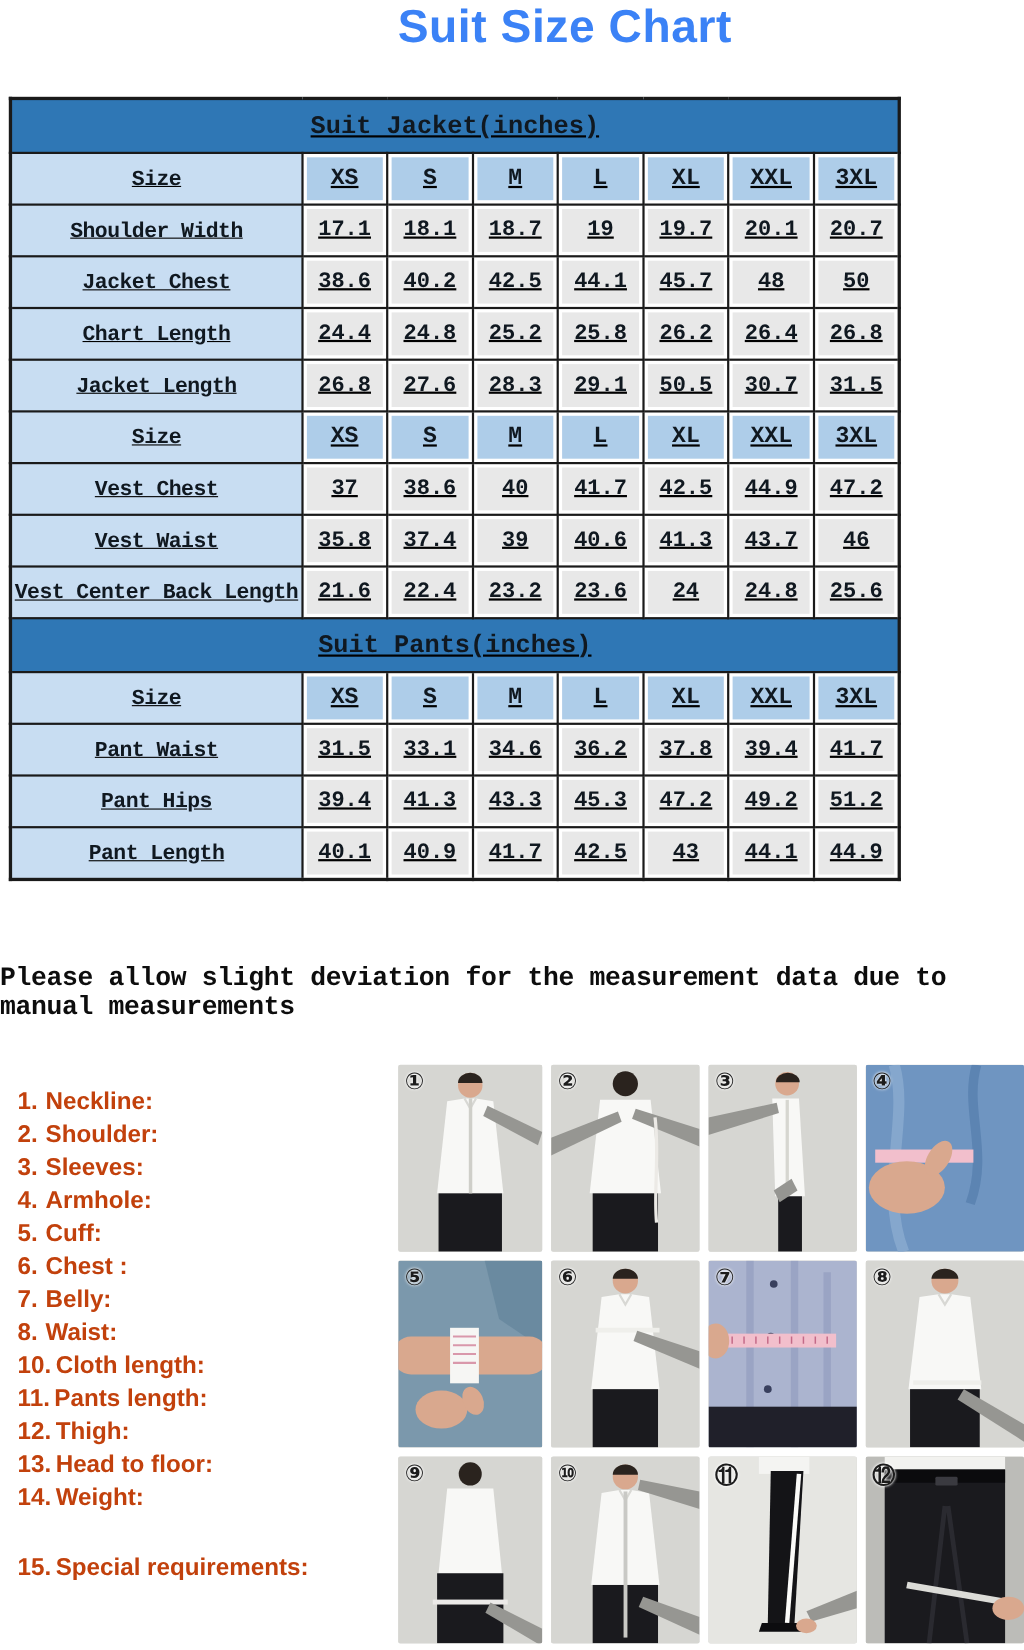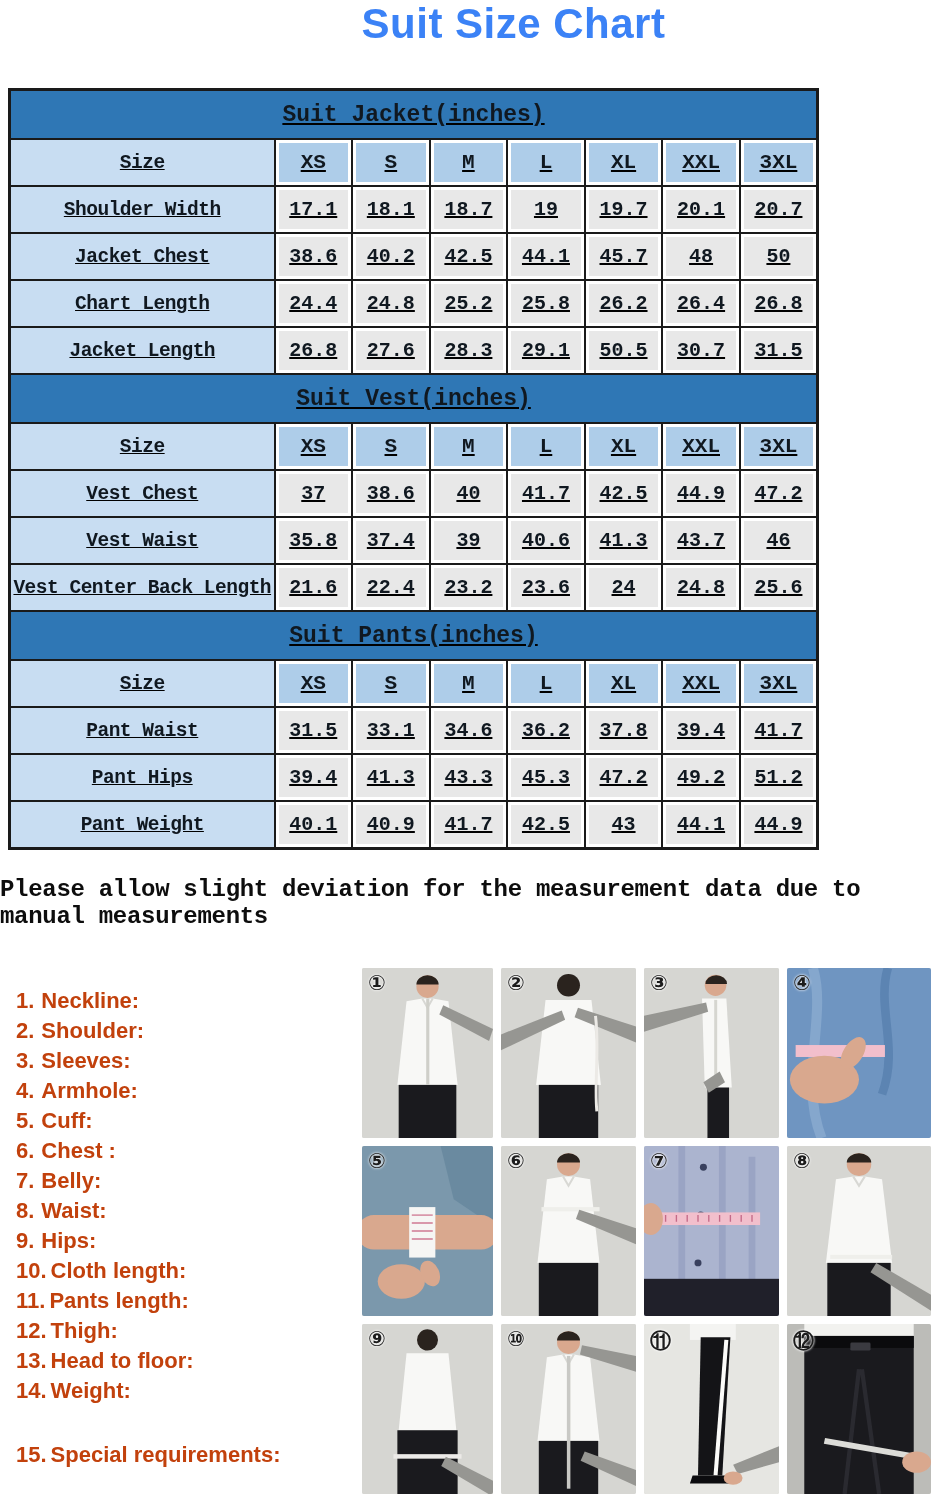--- a/index.html
+++ b/index.html
@@ -163,23 +163,20 @@
             <div class="box gray">50.5</div>
           </td>
           <td class="val">
             <div class="box gray">30.7</div>
           </td>
           <td class="val">
             <div class="box gray">31.5</div>
           </td>
         </tr>
         <tr>
-          <td colspan="8" class="sec">Suit Vest(inches)</td>
-        </tr>
-        <tr>
           <td class="lbl">Size</td>
           <td class="shdr">
             <div class="box blue">XS</div>
           </td>
           <td class="shdr">
             <div class="box blue">S</div>
           </td>
           <td class="shdr">
             <div class="box blue">M</div>
           </td>
@@ -337,21 +334,21 @@
             <div class="box gray">47.2</div>
           </td>
           <td class="val">
             <div class="box gray">49.2</div>
           </td>
           <td class="val">
             <div class="box gray">51.2</div>
           </td>
         </tr>
         <tr>
-          <td class="lbl">Pant Weight</td>
+          <td class="lbl">Pant Length</td>
           <td class="val">
             <div class="box gray">40.1</div>
           </td>
           <td class="val">
             <div class="box gray">40.9</div>
           </td>
           <td class="val">
             <div class="box gray">41.7</div>
           </td>
           <td class="val">
@@ -374,21 +371,20 @@
 
   <div class="list">
       <div class="li"><span class="num">1.</span><span>Neckline:</span></div>
       <div class="li"><span class="num">2.</span><span>Shoulder:</span></div>
       <div class="li"><span class="num">3.</span><span>Sleeves:</span></div>
       <div class="li"><span class="num">4.</span><span>Armhole:</span></div>
       <div class="li"><span class="num">5.</span><span>Cuff:</span></div>
       <div class="li"><span class="num">6.</span><span>Chest :</span></div>
       <div class="li"><span class="num">7.</span><span>Belly:</span></div>
       <div class="li"><span class="num">8.</span><span>Waist:</span></div>
-      <div class="li"><span class="num">9.</span><span>Hips:</span></div>
       <div class="li"><span class="num wide">10.</span><span>Cloth length:</span></div>
       <div class="li"><span class="num wide">11.</span><span>Pants length:</span></div>
       <div class="li"><span class="num wide">12.</span><span>Thigh:</span></div>
       <div class="li"><span class="num wide">13.</span><span>Head to floor:</span></div>
       <div class="li"><span class="num wide">14.</span><span>Weight:</span></div>
       <div class="li gap"><span class="num wide">15.</span><span>Special requirements:</span></div>
     </div>
 
   <div class="grid">
       <div class="tile">

